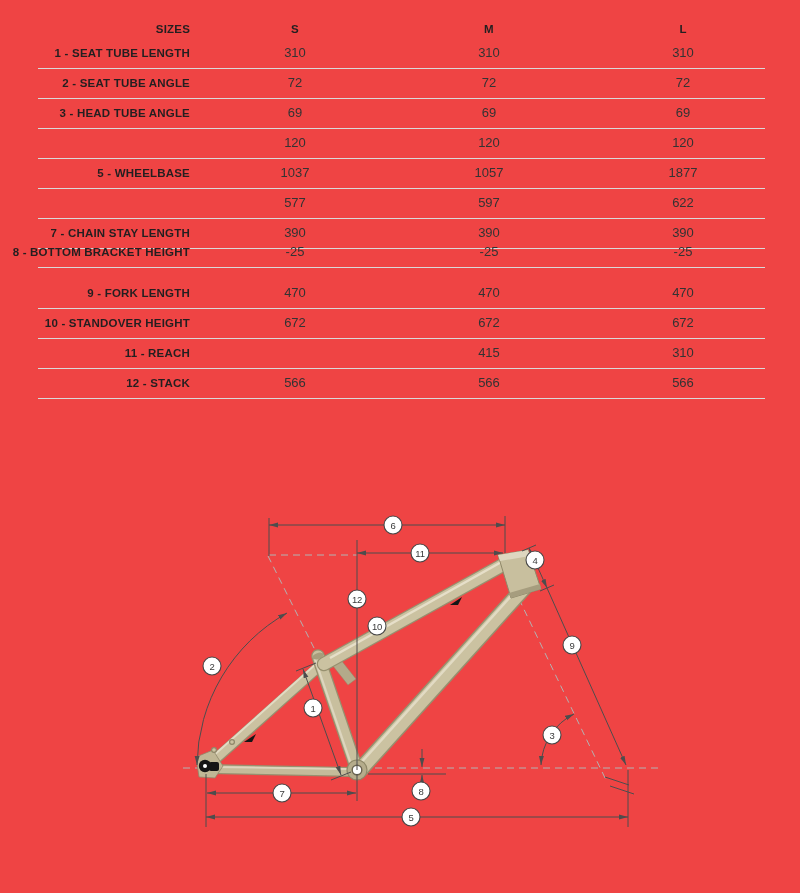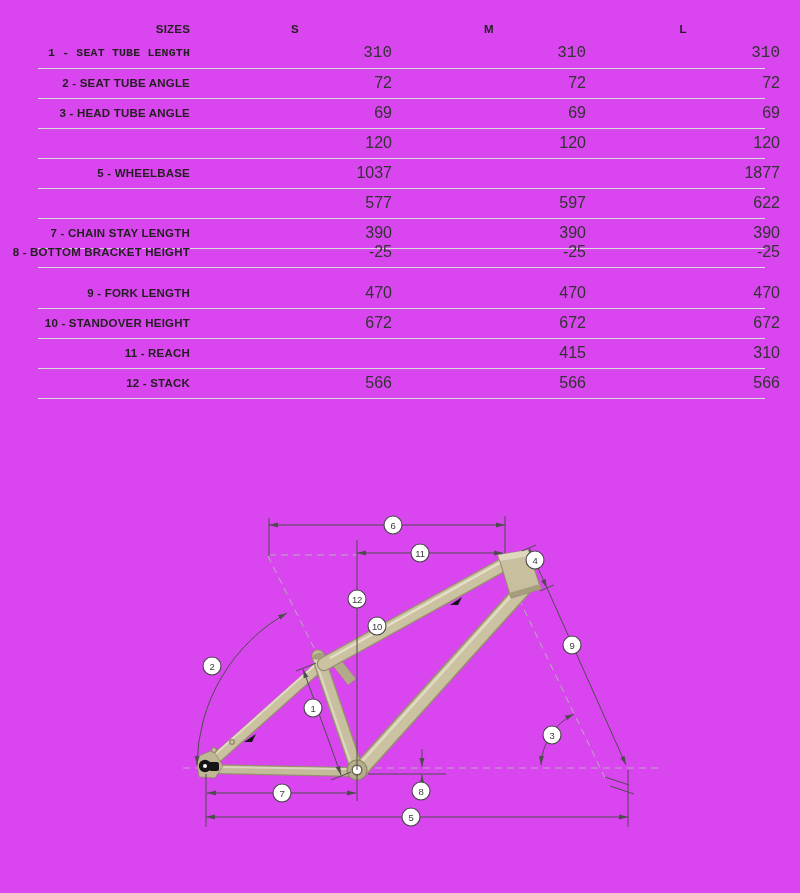--- a/index.html
+++ b/index.html
@@ -1,28 +1,28 @@
 <!DOCTYPE html>
 <html><head>
 <meta charset="utf-8">
 <style>
   html,body{margin:0;padding:0;background:#fff;}
-  #page{position:relative;width:800px;height:893px;background:#d946ef;overflow:hidden;
+  #page{position:relative;width:800px;height:893px;background:#ef4444;overflow:hidden;
         font-family:"Liberation Sans",sans-serif;color:#231f20;}
   
   #geo-table{position:absolute;left:0;top:0;width:800px;}
   .thead{position:absolute;left:0;top:14px;width:800px;height:30px;}
   .thead span{position:absolute;line-height:30px;font-size:11.5px;font-weight:700;letter-spacing:.2px;}
   .h-lbl{right:610px;white-space:nowrap;}
   .h-c{width:194px;text-align:center;}
   .h-c0{left:198px}.h-c1{left:392px}.h-c2{left:586px}
   .trow{position:absolute;left:38px;width:727px;height:30px;border-bottom:1px solid #d9d9d9;}
   .trow .lbl{position:absolute;right:575px;line-height:30px;font-size:11.5px;font-weight:700;
              letter-spacing:.2px;white-space:nowrap;}
-  .trow .val{position:absolute;width:194px;text-align:right;line-height:30px;font-size:16px;
+  .trow .val{position:absolute;width:194px;text-align:center;line-height:30px;font-size:13px;
              font-weight:400;color:#333;}
   .val0{left:160px}.val1{left:354px}.val2{left:548px}
   
   #frame-svg{position:absolute;left:0;top:0;}
   .dim{stroke:#4d4d4d;stroke-width:1;fill:none;}
   .dim2{stroke:#4d4d4d;stroke-width:1;fill:none;marker-start:url(#arw);marker-end:url(#arw);}
   .dimE{stroke:#4d4d4d;stroke-width:1;fill:none;marker-end:url(#arw);}
   .dash{stroke:#b3b3b3;stroke-width:1;fill:none;stroke-dasharray:7 5;}
   .tick{stroke:#4d4d4d;stroke-width:1;}
   .co-c{fill:#fff;stroke:#474747;stroke-width:1.1;}
@@ -35,21 +35,21 @@
 <div id="page">
 
   <div id="geo-table">
     <div class="thead">
       <span class="h-lbl">SIZES</span>
       <span class="h-c h-c0">S</span>
       <span class="h-c h-c1">M</span>
       <span class="h-c h-c2">L</span>
     </div>
     <div id="rows-wrap">
-        <div class="trow" style="top: 38px; font-family: Liberation Mono, monospace;">
+        <div class="trow" style="top: 38px;">
           <span class="lbl">1 - SEAT TUBE LENGTH</span>
           <span class="val val0">310</span>
           <span class="val val1">310</span>
           <span class="val val2">310</span>
         </div>
         <div class="trow" style="top: 68px;">
           <span class="lbl">2 - SEAT TUBE ANGLE</span>
           <span class="val val0">72</span>
           <span class="val val1">72</span>
           <span class="val val2">72</span>
@@ -61,20 +61,21 @@
           <span class="val val2">69</span>
         </div>
         <div class="trow" style="top: 128px;">
           <span class="val val0">120</span>
           <span class="val val1">120</span>
           <span class="val val2">120</span>
         </div>
         <div class="trow" style="top: 158px;">
           <span class="lbl">5 - WHEELBASE</span>
           <span class="val val0">1037</span>
+          <span class="val val1">1057</span>
           <span class="val val2">1877</span>
         </div>
         <div class="trow" style="top: 188px;">
           <span class="val val0">577</span>
           <span class="val val1">597</span>
           <span class="val val2">622</span>
         </div>
         <div class="trow" style="top: 218px;">
           <span class="lbl">7 - CHAIN STAY LENGTH</span>
           <span class="val val0">390</span>

